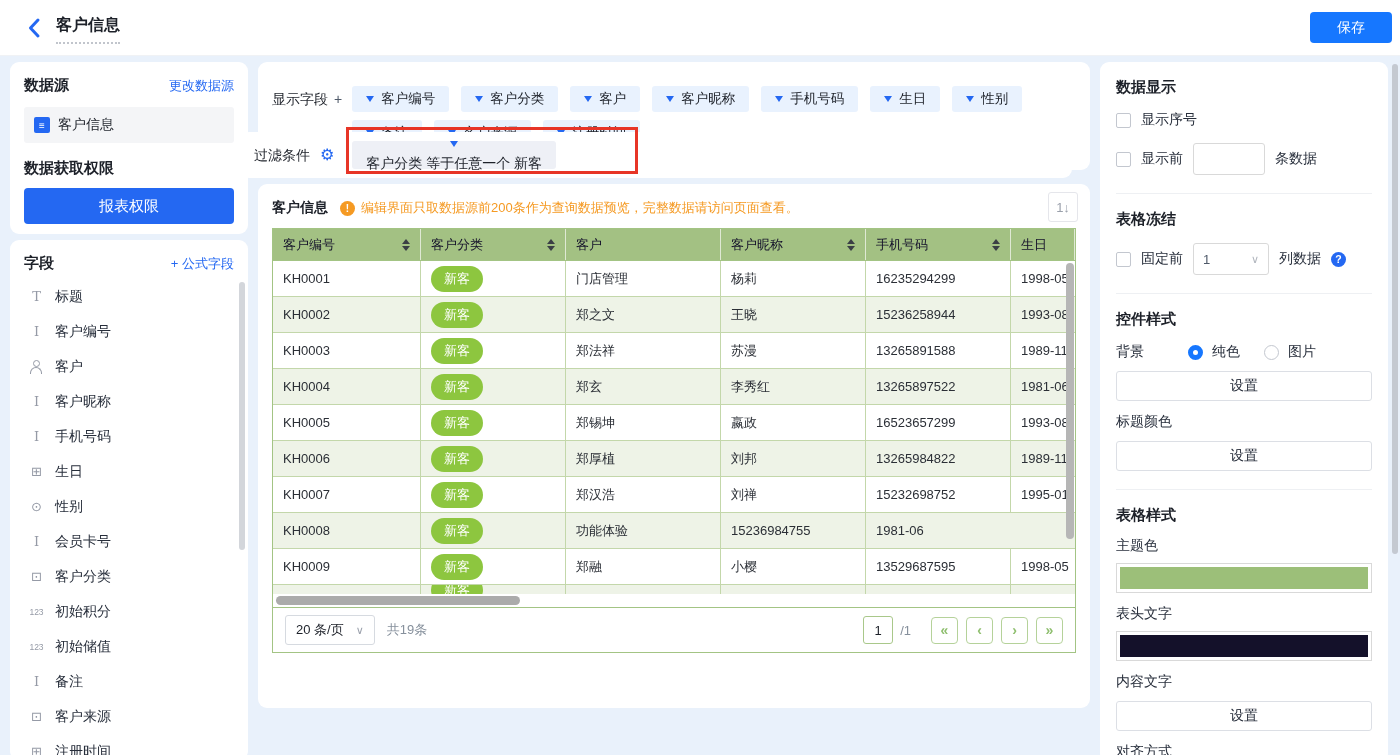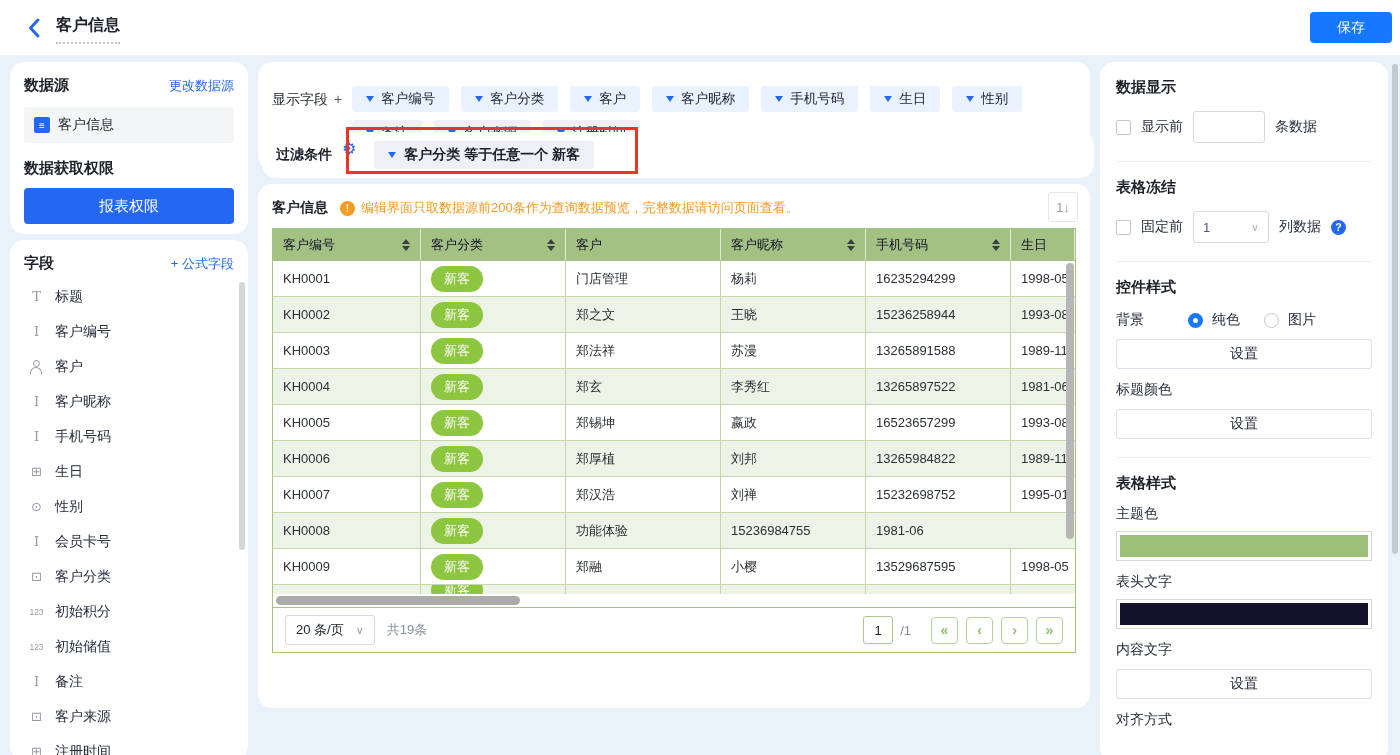--- a/index.html
+++ b/index.html
@@ -1,21 +1,21 @@
 <!DOCTYPE html>
 <html><head>
 <meta charset="utf-8">
 <style>
   * { box-sizing: border-box; margin: 0; padding: 0; }
   html,body { width:1400px; height:755px; }
   body {
     font-family: "Liberation Sans", "DejaVu Sans", sans-serif;
     background:#e9f1fb; color:#1d2129; overflow:hidden; position:relative; font-size:14px;
   }
-  .card { position:absolute; background:#fff; border-radius:14px; }
+  .card { position:absolute; background:#fff; border-radius:9px; }
 
   
   .topbar { position:absolute; left:0; top:0; width:1400px; height:56px; background:#fff; border-bottom:1px solid #f0f2f5; z-index:2; }
   .back { position:absolute; left:24px; top:17px; width:22px; height:22px; cursor:pointer; }
   .page-title { position:absolute; left:56px; top:15px; font-size:16px; font-weight:bold; color:#1d2129; border-bottom:2px dotted #c1c5cc; padding-bottom:6px; }
   .save-btn { position:absolute; left:1310px; top:12px; width:82px; height:31px; background:#1677ff; color:#fff; border:none; border-radius:4px; font-size:14px; display:flex; align-items:center; justify-content:center; }
 
   
   .left-card1 { left:10px; top:62px; width:238px; height:172px; padding:14px; }
   .sec-head { display:flex; justify-content:space-between; align-items:center; }
@@ -37,21 +37,21 @@
   .icon-user::after { content:""; position:absolute; bottom:0; left:1px; width:10px; height:6px; border:1.5px solid #959aa6; border-bottom:none; border-radius:6px 6px 0 0; }
   .vthumb { position:absolute; background:#d3d6db; border-radius:3px; }
 
   
   .cfields { left:258px; top:62px; width:832px; min-height:64px; padding:24px 14px; display:flex; align-items:flex-start; }
   .cf-label { font-size:14px; color:#1d2129; line-height:26px; white-space:nowrap; }
   .cf-plus { color:#4e5969; margin:0 10px 0 6px; line-height:26px; cursor:pointer; }
   .chips { display:flex; flex-wrap:wrap; gap:8px 12px; }
   .chip { height:26px; background:#e9f2fe; border-radius:3px; display:inline-flex; align-items:center; gap:7px; padding:0 14px; font-size:13.5px; color:#1d2129; cursor:pointer; }
   .tri-dn { width:0; height:0; border-left:4px solid transparent; border-right:4px solid transparent; border-top:6px solid #2468f2; }
-  .cfilter { left:262px; top:132px; width:832px; height:46px; padding:9px 14px; display:flex; align-items:flex-start; gap:10px;font-weight:bold; }
+  .cfilter { left:240px; top:132px; width:832px; height:46px; padding:9px 14px; display:flex; align-items:center; gap:10px; }
   .gear { color:#2468f2; font-size:16px; cursor:pointer; line-height:1; }
   .fchip { height:28px; background:#eef0f6; border-radius:3px; display:inline-flex; align-items:center; gap:8px; padding:0 14px; font-size:14px; color:#1d2129; cursor:pointer; }
   .red-box { position:absolute; left:346px; top:127px; width:292px; height:47px; border:3px solid #e73527; z-index:10; }
 
   
   .ctable { left:258px; top:184px; width:832px; height:524px; padding:8px 14px 0 14px; }
   .tpanel-head { height:32px; display:flex; align-items:center; gap:12px; }
   .tpanel-title { font-size:14px; font-weight:bold; color:#1d2129; }
   .warn { display:flex; align-items:center; gap:6px; color:#f59a23; font-size:13px; }
   .warn-ic { width:15px; height:15px; border-radius:50%; background:#f59a23; color:#fff; font-size:10px; font-weight:bold; display:flex; align-items:center; justify-content:center; flex:none; }
@@ -237,21 +237,21 @@
     <span class="chip">
         <i class="tri-dn"></i>
         <span>注册时间</span>
       </span>
   </div>
 </div>
 
 <div class="card cfilter">
   <span class="cf-label">过滤条件</span>
   <span class="gear">⚙</span>
-  <span class="fchip" style="margin-left:8px;">
+  <span class="fchip" style="margin-left:8px;flex-direction:column;">
     <i class="tri-dn"></i>
     <span>客户分类 等于任意一个 新客</span>
   </span>
 </div>
 <div class="red-box"></div>
 
 <div class="card ctable">
   <div class="tpanel-head">
     <span class="tpanel-title">客户信息</span>
     <span class="warn">
@@ -418,20 +418,24 @@
         <span class="pbtn">›</span>
         <span class="pbtn">»</span>
       </span>
     </div>
     <div class="tv-scroll"></div>
   </div>
 </div>
 
 <div class="card rcard">
   <div class="sec-title">数据显示</div>
+  <div class="rrow">
+    <span class="cbox"></span>
+    <span>显示序号</span>
+  </div>
   <div class="rrow">
     <span class="cbox"></span>
     <span>显示前</span>
     <input class="tinput" value="" style="">
     <span>条数据</span>
   </div>
   <div class="divider"></div>
 
   <div class="sec-title">表格冻结</div>
   <div class="rrow">

